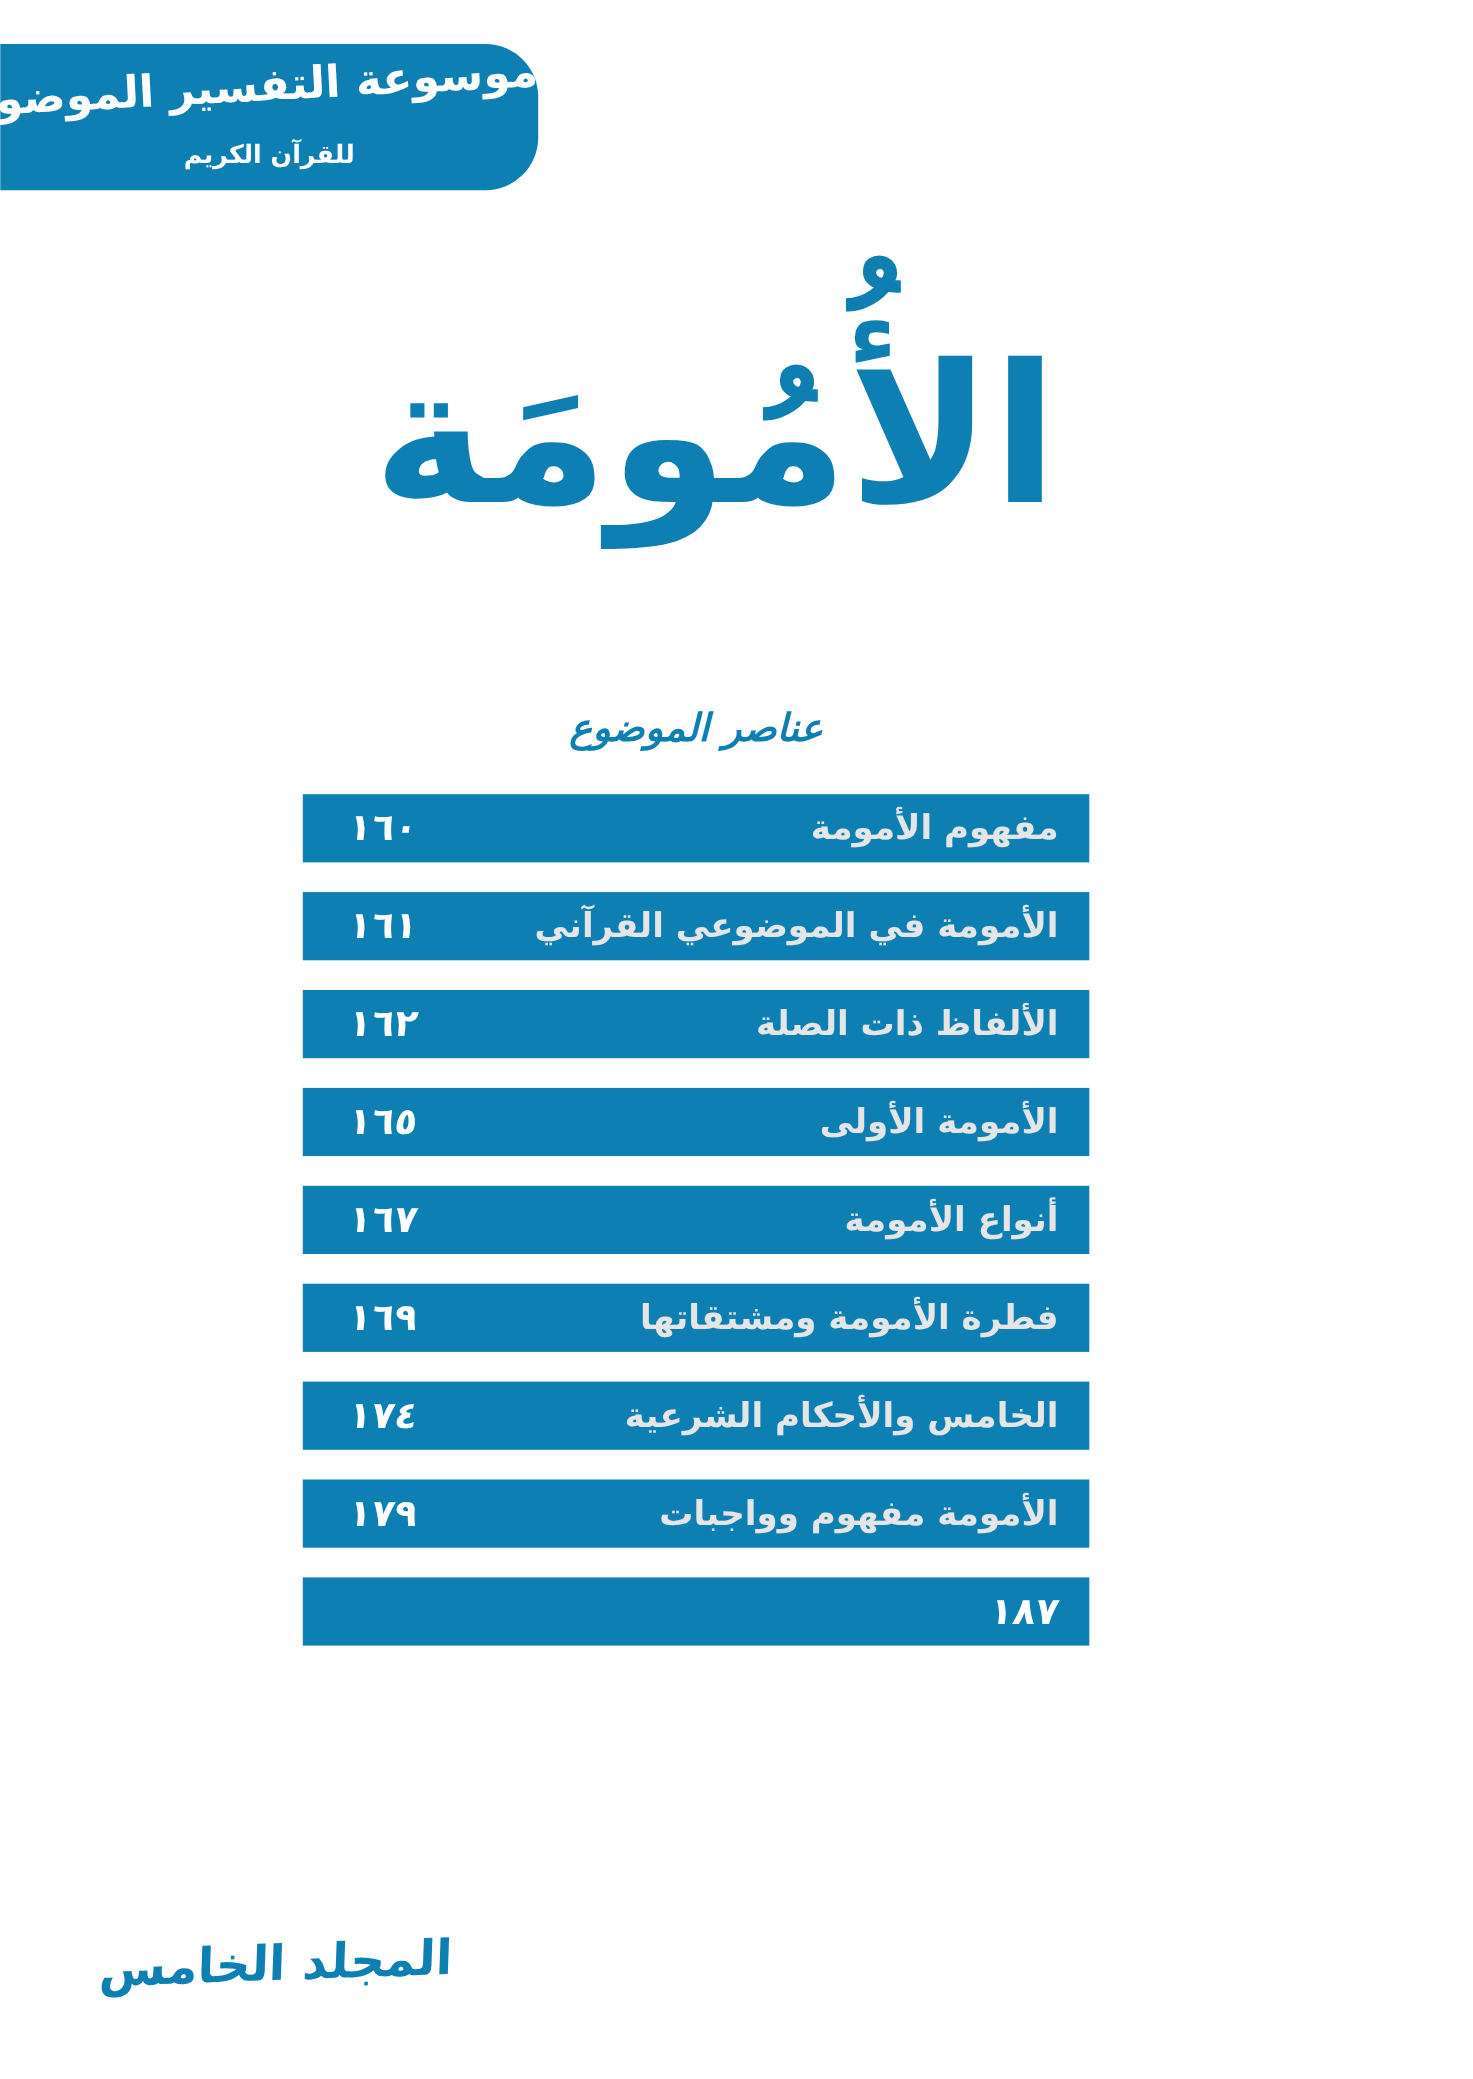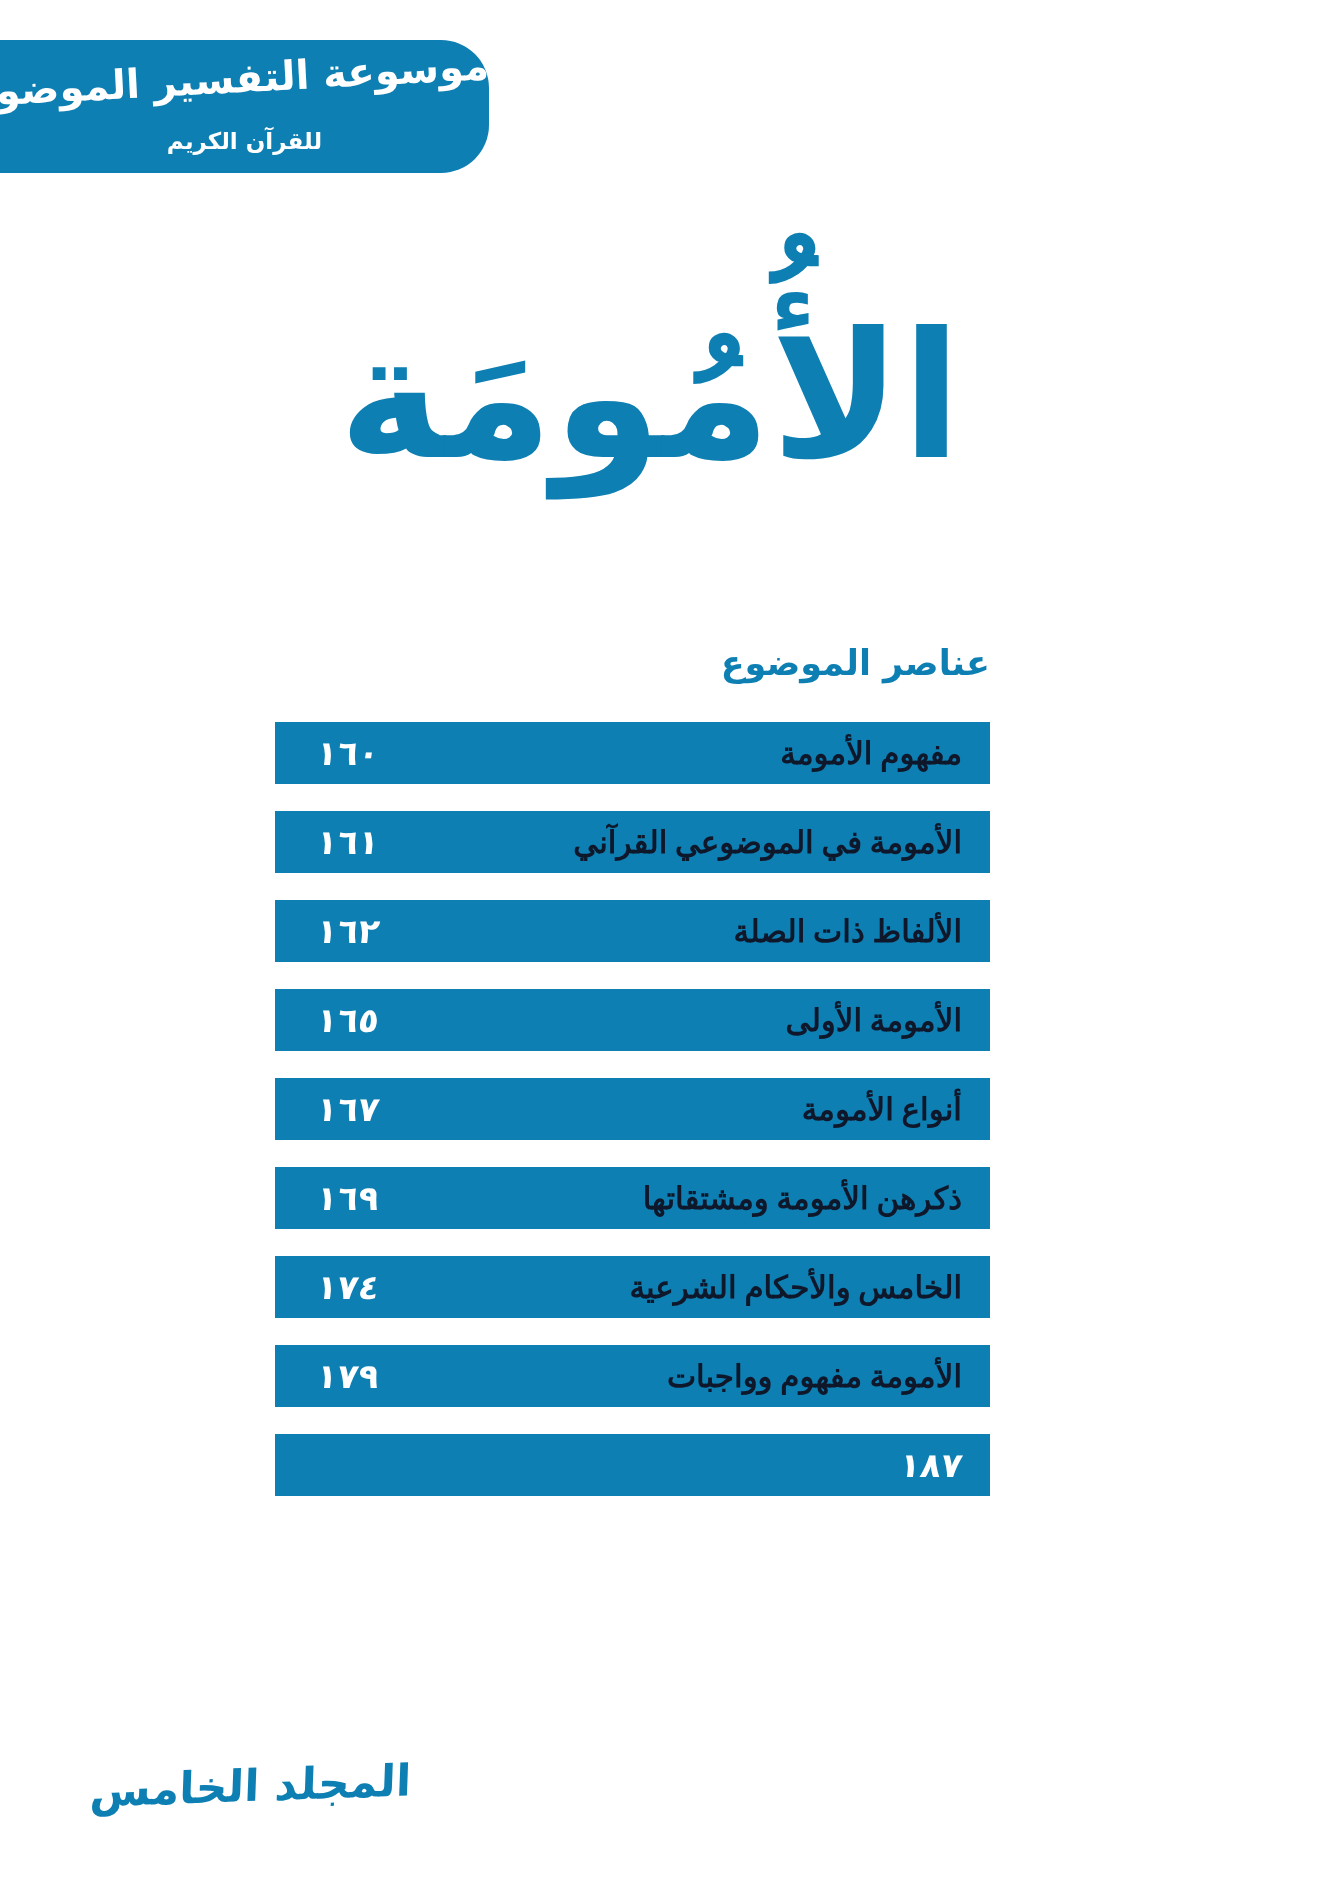--- a/index.html
+++ b/index.html
@@ -60,23 +60,25 @@
     color: var(--accent, #0e7fb2);
     white-space: nowrap;
   }
 
   
   .toc-heading {
     position: absolute;
     top: 643px;
     left: 275px;
     width: 715px;
+    text-align: center;
     font-size: 35px;
     font-weight: bold;
     color: var(--accent, #0e7fb2);
+    font-style: italic;
   }
 
   
   .toc-list {
     position: absolute;
     top: 722px;
     left: 275px;
     width: 715px;
   }
   .toc-row {
@@ -84,23 +86,22 @@
     margin-bottom: 27px;
     background: var(--accent, #0e7fb2);
     display: flex;
     justify-content: space-between;
     align-items: center;
     padding: 0 28px 0 42px; 
   }
   .toc-label {
     font-size: 31px;
     font-weight: bold;
-    color: #0f172a;
+    color: #e5e5e5;
     white-space: nowrap;
-    font-family: Liberation Serif, serif;
   }
   .toc-page {
     font-size: 34px;
     font-weight: bold;
     color: #ffffff;
     transform: skewX(-8deg);
     direction: ltr;
   }
 
   
@@ -144,21 +145,21 @@
     </div>
     <div class="toc-row">
       <span class="toc-label">الأمومة الأولى</span>
       <span class="toc-page">١٦٥</span>
     </div>
     <div class="toc-row">
       <span class="toc-label">أنواع الأمومة</span>
       <span class="toc-page">١٦٧</span>
     </div>
     <div class="toc-row">
-      <span class="toc-label">ذكرهن الأمومة ومشتقاتها</span>
+      <span class="toc-label">فطرة الأمومة ومشتقاتها</span>
       <span class="toc-page">١٦٩</span>
     </div>
     <div class="toc-row">
       <span class="toc-label">الخامس والأحكام الشرعية</span>
       <span class="toc-page">١٧٤</span>
     </div>
     <div class="toc-row">
       <span class="toc-label">الأمومة مفهوم وواجبات</span>
       <span class="toc-page">١٧٩</span>
     </div>

